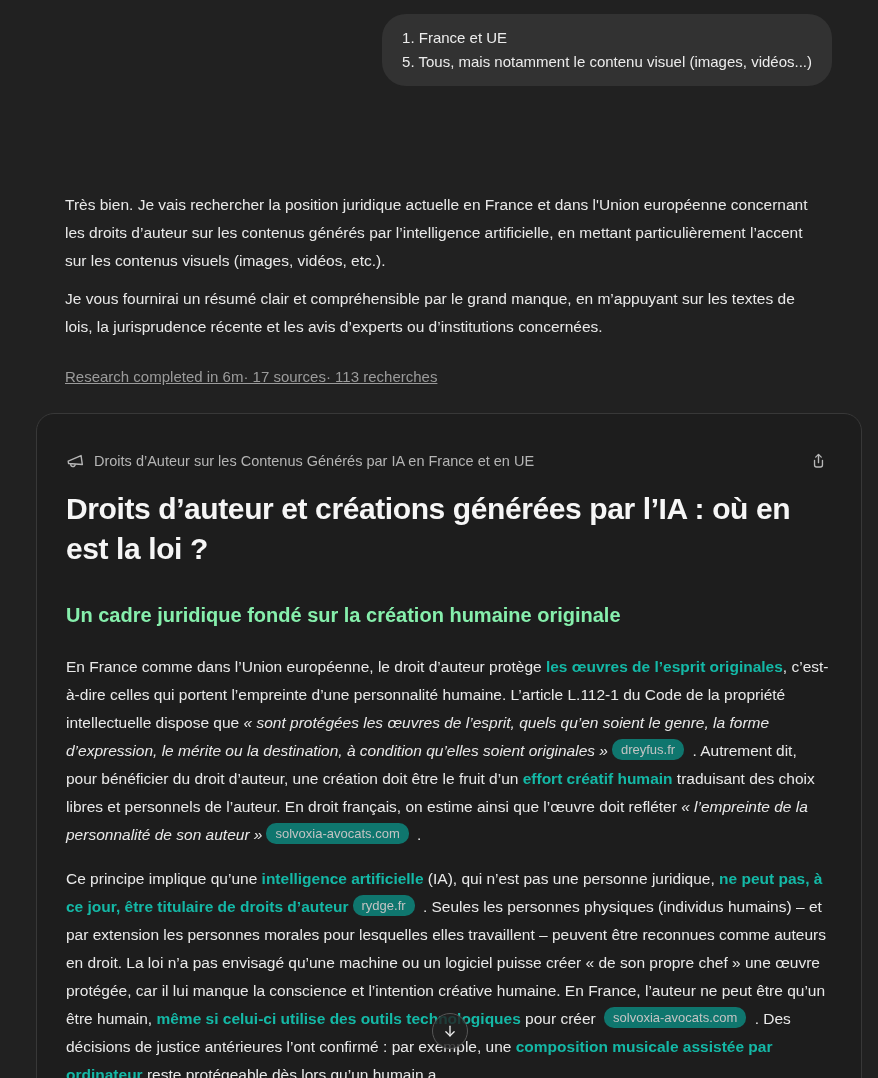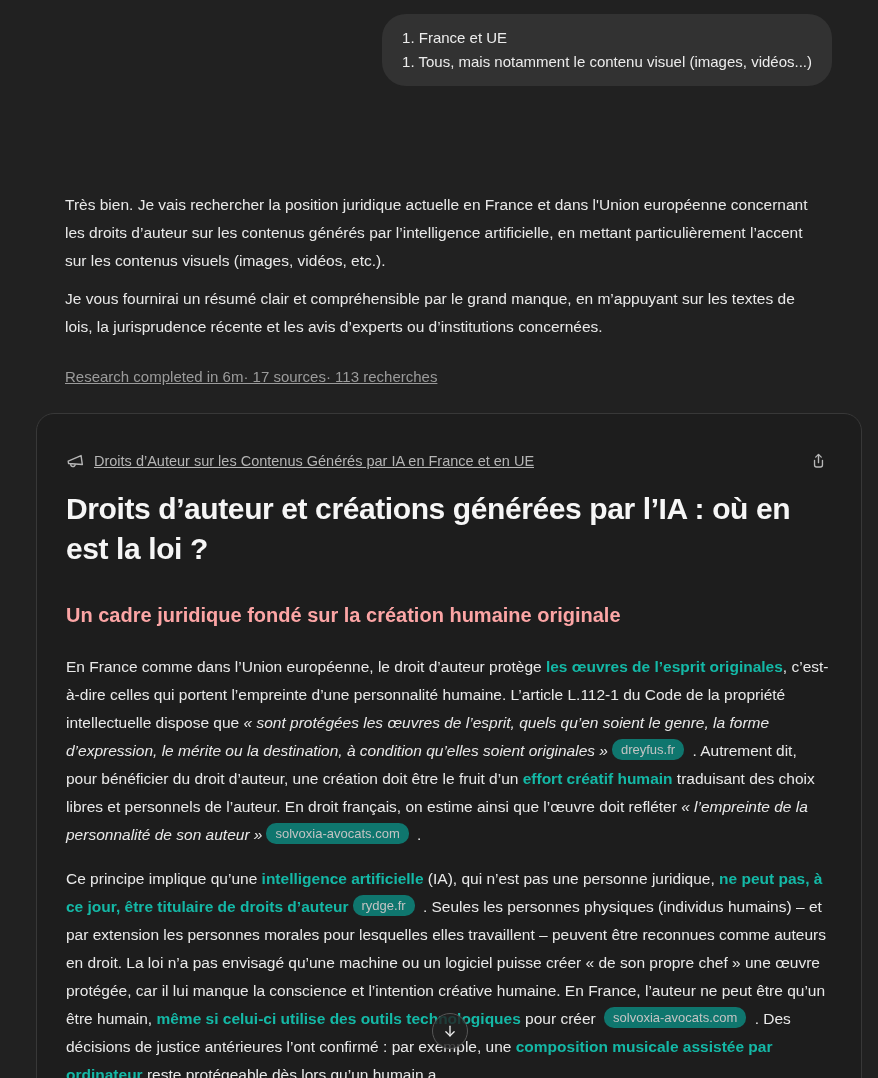--- a/index.html
+++ b/index.html
@@ -27,37 +27,37 @@
     font-size:15px; line-height:28px; color:#9b9b9b;text-decoration:underline;
   }
   
   .report-card{
     position:absolute; top:413px; left:36px; width:826px; height:700px;
     background:#1d1d1d; border:1px solid #383838; border-radius:18px;
     padding:0 29px; overflow:hidden;
   }
   .report-header{
     margin-top:33px; display:flex; align-items:center; gap:10px;
-    color:#b5b5b5; font-size:14.5px; line-height:22px;text-decoration:underline;
+    color:#b5b5b5; font-size:14.5px; line-height:22px;
   }
   .report-header .hdr-title{
     flex:0 1 auto; white-space:nowrap; overflow:hidden; text-overflow:ellipsis;
   }
   .hdr-icon{ flex:0 0 auto; display:inline-flex; transform:rotate(-8deg); }
   .share-btn{
     margin-left:auto; flex:0 0 auto; display:inline-flex; align-items:center; justify-content:center;
     width:28px; height:28px; border-radius:6px; cursor:pointer; color:#b8b8b8;
     background:transparent; border:none;
   }
   .report-title{
     margin-top:14px; font-size:30px; line-height:40px; font-weight:700;
     letter-spacing:-0.4px; color:#f6f6f6; max-width:770px;
   }
   .section-heading{
-    margin-top:33px; font-size:20px; line-height:26px; font-weight:700; color:#fca5a5;
+    margin-top:33px; font-size:20px; line-height:26px; font-weight:700; color:#86efac;
   }
   .report-para{
     margin-top:25px; font-size:15.5px; line-height:28px; color:#e9e9e9; max-width:768px;
   }
   .report-para + .report-para{ margin-top:16px; }
   .seg-normal{ font-weight:400; }
   .seg-bold{ font-weight:700; color:#14b8a6; }
   .seg-italic{ font-style:italic; }
   .seg-badge{
     display:inline-block; background:#0f766e; color:#c3c3c3;
@@ -73,21 +73,21 @@
   }
   svg{ display:block; }
 </style>
 </head>
 <body>
 
 <div class="screen">
 
   <div class="user-bubble">
     <div class="msg-line">1. France et UE</div>
-    <div class="msg-line">1. Tous, mais notamment le contenu visuel (images, vidéos...)</div>
+    <div class="msg-line">5. Tous, mais notamment le contenu visuel (images, vidéos...)</div>
   </div>
 
   <div class="intro">
     <p>Très bien. Je vais rechercher la position juridique actuelle en France et dans l'Union européenne concernant les droits d’auteur sur les contenus générés par l’intelligence artificielle, en mettant particulièrement l’accent sur les contenus visuels (images, vidéos, etc.).</p>
     <p>Je vous fournirai un résumé clair et compréhensible par le grand manque, en m’appuyant sur les textes de lois, la jurisprudence récente et les avis d’experts ou d’institutions concernées.</p>
     <div class="research-status">Research completed in 6m· 17 sources· 113 recherches</div>
   </div>
 
   <div class="report-card">
 

